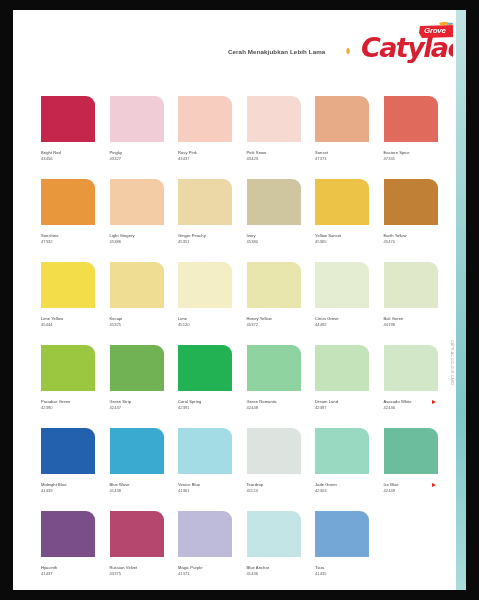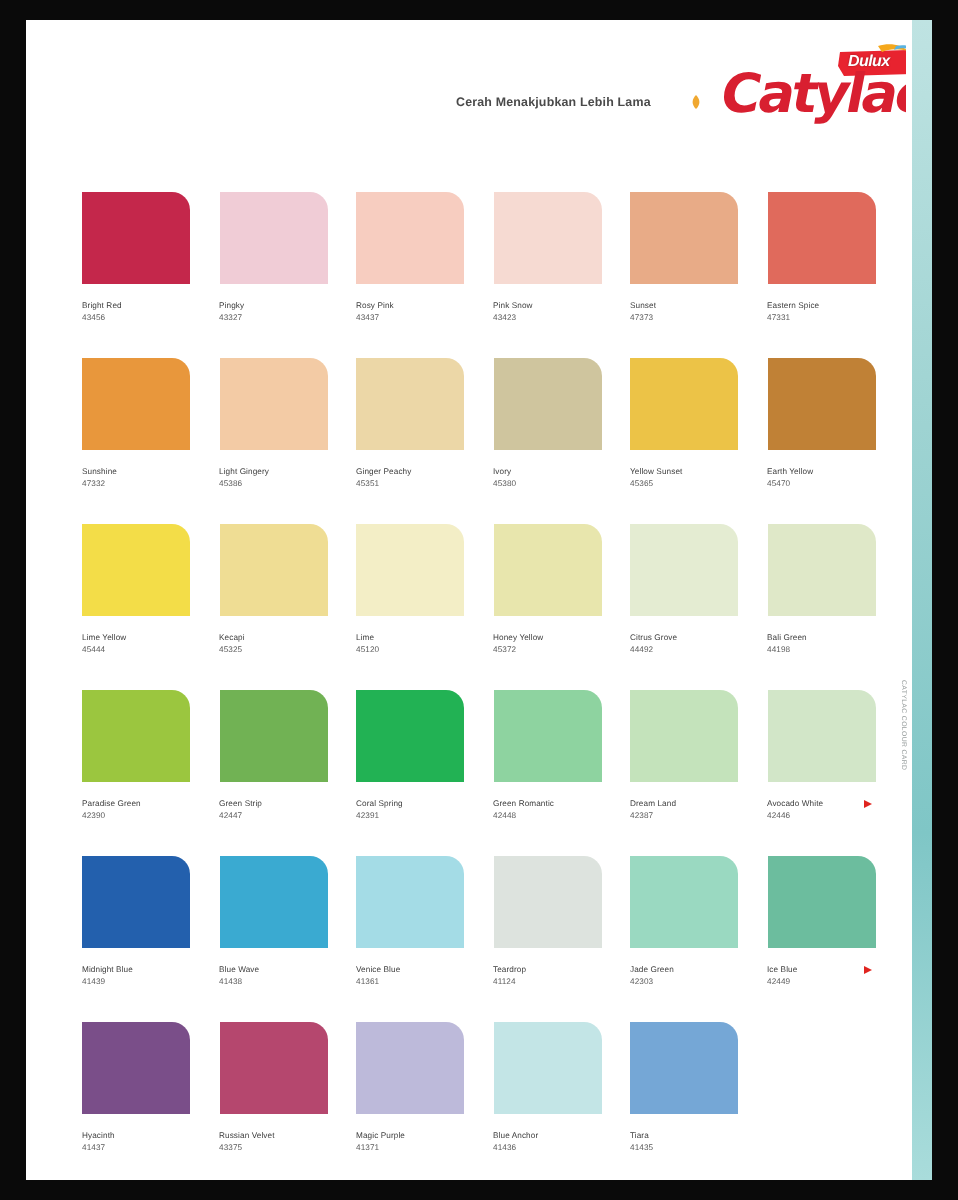--- a/index.html
+++ b/index.html
@@ -133,21 +133,21 @@
       <svg id="tagline-mark" viewBox="0 0 12 16">
         <path d="M6 1 C10 5 11 10 6 15 C1 10 2 5 6 1 Z" fill="#f0a830"></path>
       </svg>
 
       <div id="logo-wrap">
         <svg id="dulux-badge" viewBox="0 0 80 34">
           <path d="M2 8 L70 6 L78 14 L74 30 L6 32 L0 22 Z" fill="#e8232f"></path>
           <path d="M40 2 C52 -2 64 1 70 7 C62 5 52 4 44 8 Z" fill="#f5a81c"></path>
           <path d="M58 2 C68 0 76 3 79 8 C72 4 64 3 56 6 Z" fill="#5ab3e0"></path>
         </svg>
-        <div id="dulux-text">Dulux</div>
+        <div id="dulux-text">Grove</div>
         <div id="catylac-word">Catylac</div>
       </div>
     </div>
 
     <div id="grid">
         <div class="row">
           <div class="cell" style="left: 0px; top: 0px;">
             <div class="swatch" style="background: rgb(196, 39, 75);"></div>
             <div class="sw-name">Bright Red</div>
             <div class="sw-code">43456</div>

